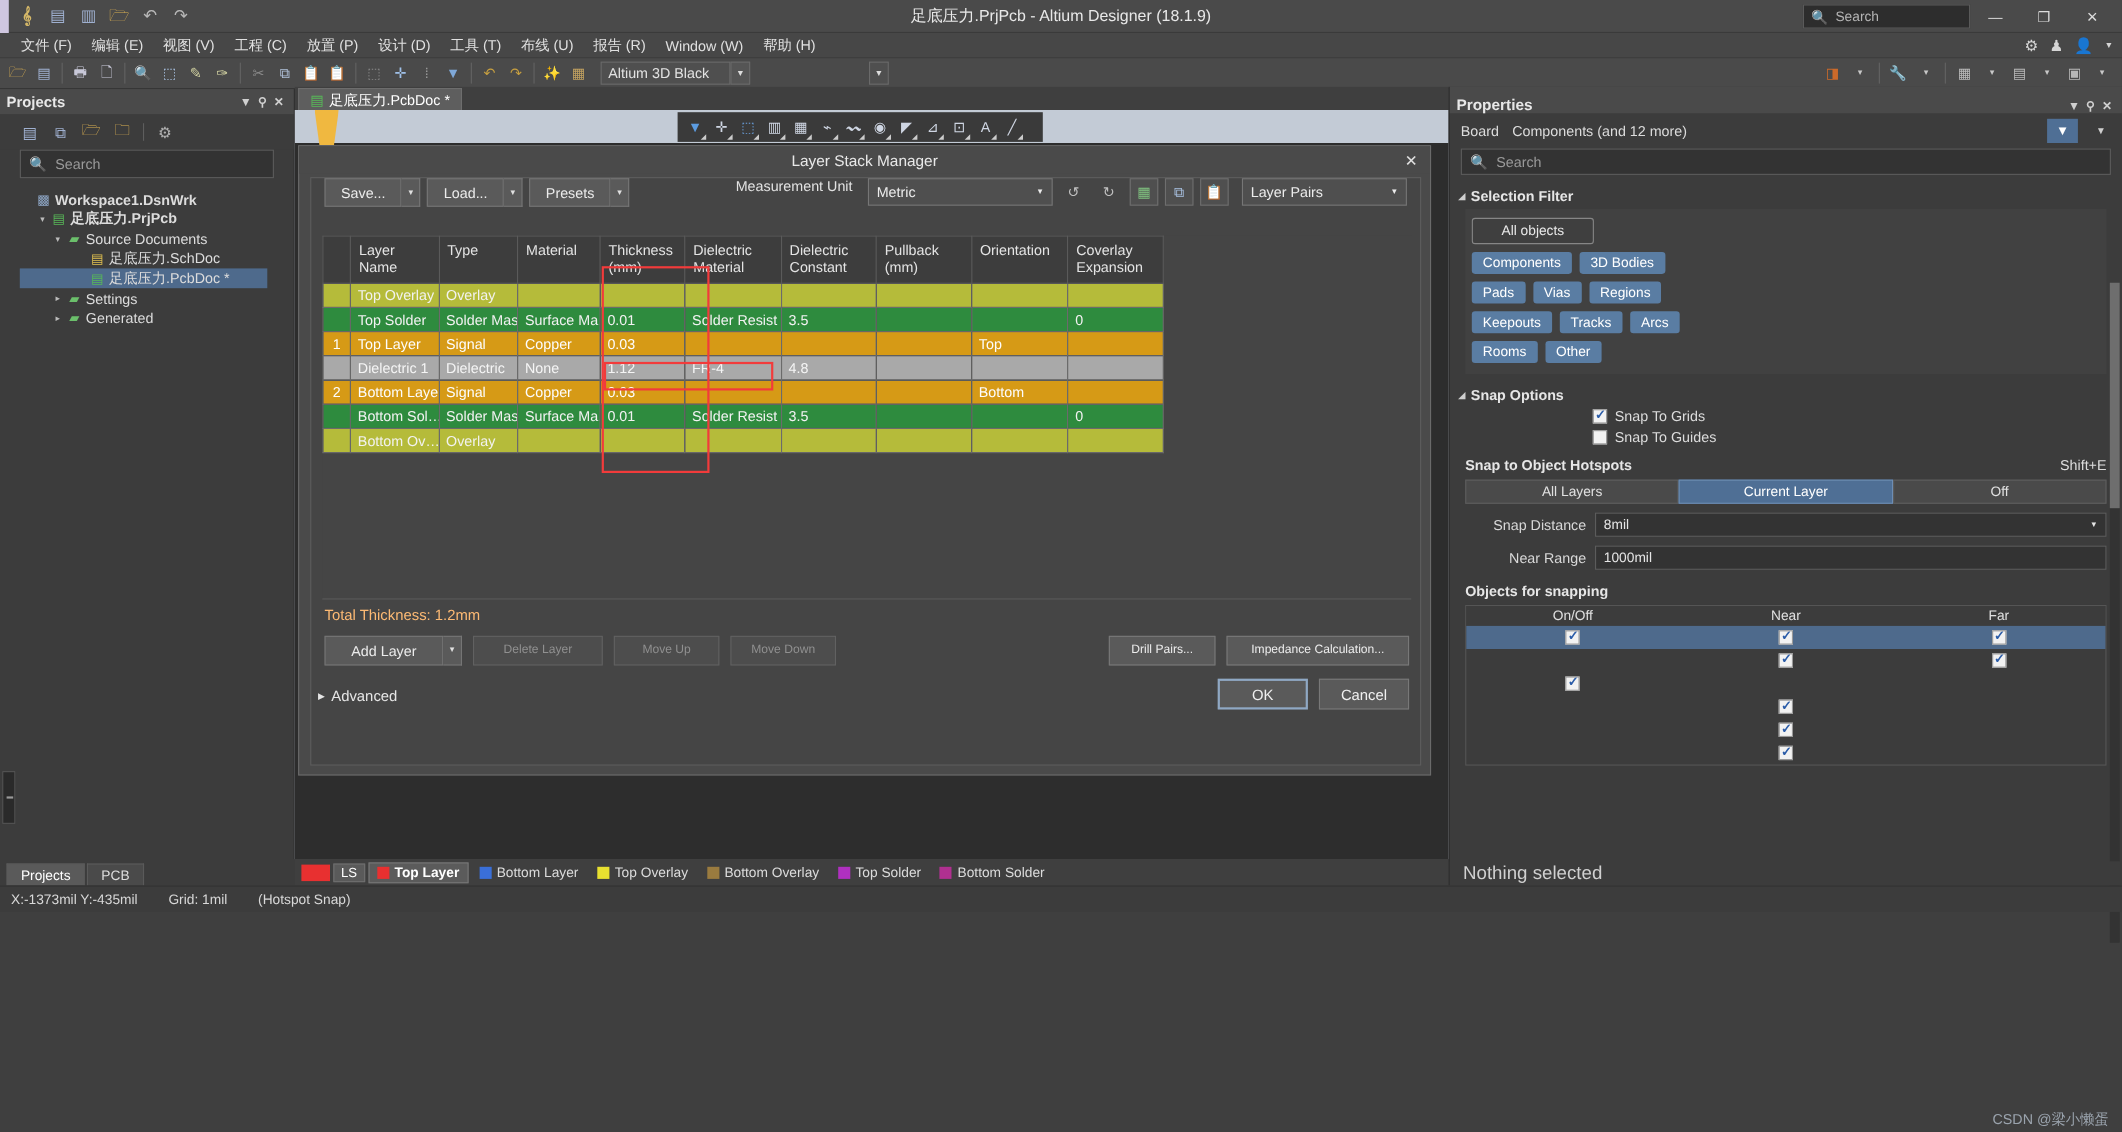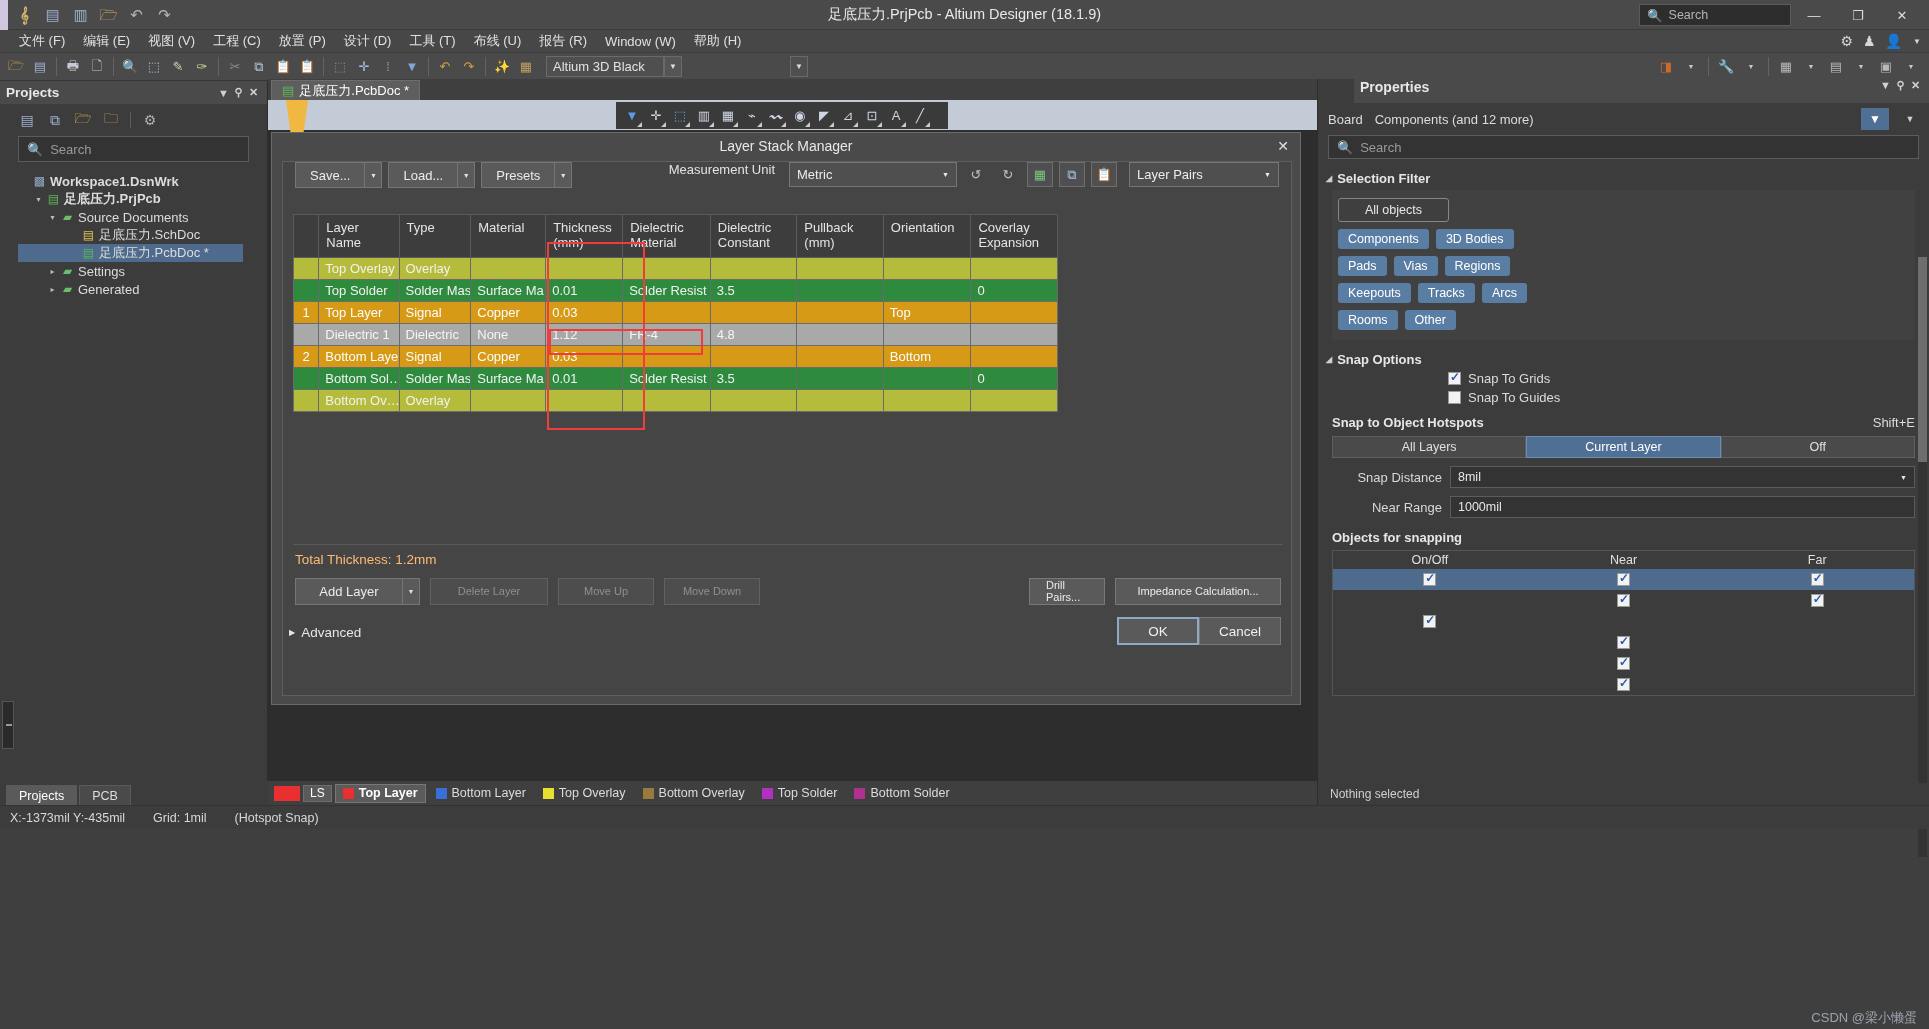--- a/index.html
+++ b/index.html
@@ -173,22 +173,22 @@
   .lb-item { display: flex; align-items: center; gap: 5px; padding: 0 7px; height: 19px; font-size: 12.5px; }
   .lb-item.active { background: #5b5b5b; border: 1px solid #777; font-weight: bold; color: #fff; }
   .lb-sw { width: 11px; height: 11px; display: inline-block; }
 
   
   .right-panel {
     position: absolute; left: 1317px; top: 79px; width: 612px; height: 726px;
     background: #3c3c3c; border-left: 1px solid #2d2d2d;
   }
   .rp-header {
-    height: 24px; background: #4a4a4a; display: flex; align-items: flex-start; padding: 0 6px;
-    font-weight: bold; font-size: 14px; color: #e8e8e8; margin-left: 36px;
+    height: 24px; background: #4a4a4a; display: flex; align-items: flex-end; padding: 0 6px;
+    font-weight: bold; font-size: 14px; color: #e8e8e8;
   }
   .rp-subrow { height: 32px; display: flex; align-items: center; padding: 0 10px; gap: 12px; }
   .rp-sub-label { font-size: 13px; color: #dcdcdc; }
   .rp-filter-btn {
     width: 28px; height: 22px; background: #4f6f95; display: flex; align-items: center;
     justify-content: center; font-size: 12px; color: #fff;
   }
   .rp-chev { width: 18px; height: 22px; display: flex; align-items: center; justify-content: center;
              font-size: 9px; color: #d0d0d0; }
   .rp-search {
@@ -233,21 +233,21 @@
   .snap-head div { flex: 1; text-align: center; font-size: 12.5px; padding: 2px 0; color: #e0e0e0; }
   .snap-tr { display: flex; height: 21px; align-items: center; }
   .snap-tr.hl { background: #4e6a8c; }
   .snap-tr div { flex: 1; display: flex; align-items: center; justify-content: center; }
   .rp-scrollbar {
     position: absolute; right: 2px; top: 178px; width: 9px; height: 600px; background: #333;
   }
   .rp-thumb { position: absolute; left: 0; top: 0; width: 9px; height: 205px; background: #6e6e6e; }
   .rp-footer {
     position: absolute; left: 0; bottom: 0; width: 612px; height: 22px;
-    display: flex; align-items: center; padding-left: 12px; font-size: 12px; color: #d0d0d0;
+    display: flex; align-items: center; padding-left: 12px; font-size: 17px; color: #d0d0d0;
     background: #3c3c3c;
   }
 
   
   .statusbar {
     position: absolute; left: 0; top: 805px; width: 1929px; height: 24px;
     background: #3c3c3c; display: flex; align-items: center; gap: 28px;
     padding-left: 10px; font-size: 12.5px; color: #d8d8d8; border-top: 1px solid #333;
   }
   .credit {
@@ -327,21 +327,21 @@
     height: 27px; background: #5a5a5a; border: 1px solid #787878; color: #ececec;
     display: flex; align-items: center; justify-content: center; font-size: 11px; padding: 0 16px;
   }
   .lsm-btn.disabled { color: #909090; border-color: #616161; background: #4d4d4d; }
   .lsm-btnrow .spacer { flex: 1; }
   .lsm-advanced {
     position: absolute; left: 6px; top: 463px; display: flex; align-items: center; gap: 6px;
     font-size: 13.5px; color: #e6e6e6;
   }
   .lsm-footer {
-    position: absolute; right: 10px; top: 455px; display: flex; 
+    position: absolute; right: 10px; top: 455px; display: flex; gap: 10px;
   }
   .lsm-foot-btn {
     width: 82px; height: 28px; background: #5a5a5a; border: 1px solid #787878;
     display: flex; align-items: center; justify-content: center; font-size: 13.5px; color: #f0f0f0;
   }
   .lsm-foot-btn.primary { border: 2px solid #8fa8c4; }
   .lsm-hsep {
     position: absolute; left: 10px; top: 382px; width: 990px; height: 1px; background: #5a5a5a;
   }
 
@@ -884,21 +884,21 @@
 
       <div class="lsm-btnrow">
         <div class="btn-split">
           <div class="btn-main" style="width:108px;height:27px;">Add Layer</div>
           <div class="btn-arrow" style="height:27px;">▼</div>
         </div>
         <div class="lsm-btn disabled" style="width:118px;">Delete Layer</div>
         <div class="lsm-btn disabled" style="width:96px;">Move Up</div>
         <div class="lsm-btn disabled" style="width:96px;">Move Down</div>
         <div class="spacer"></div>
-        <div class="lsm-btn" style="width:76px;">Drill Pairs...</div>
+        <div class="lsm-btn" style="width:97px;">Drill Pairs...</div>
         <div class="lsm-btn" style="width:166px;">Impedance Calculation...</div>
       </div>
 
       <div class="lsm-advanced">
         <span style="font-size:8px;">▶</span>
         <span>Advanced</span>
       </div>
       <div class="lsm-footer">
         <div class="lsm-foot-btn primary">OK</div>
         <div class="lsm-foot-btn">Cancel</div>

